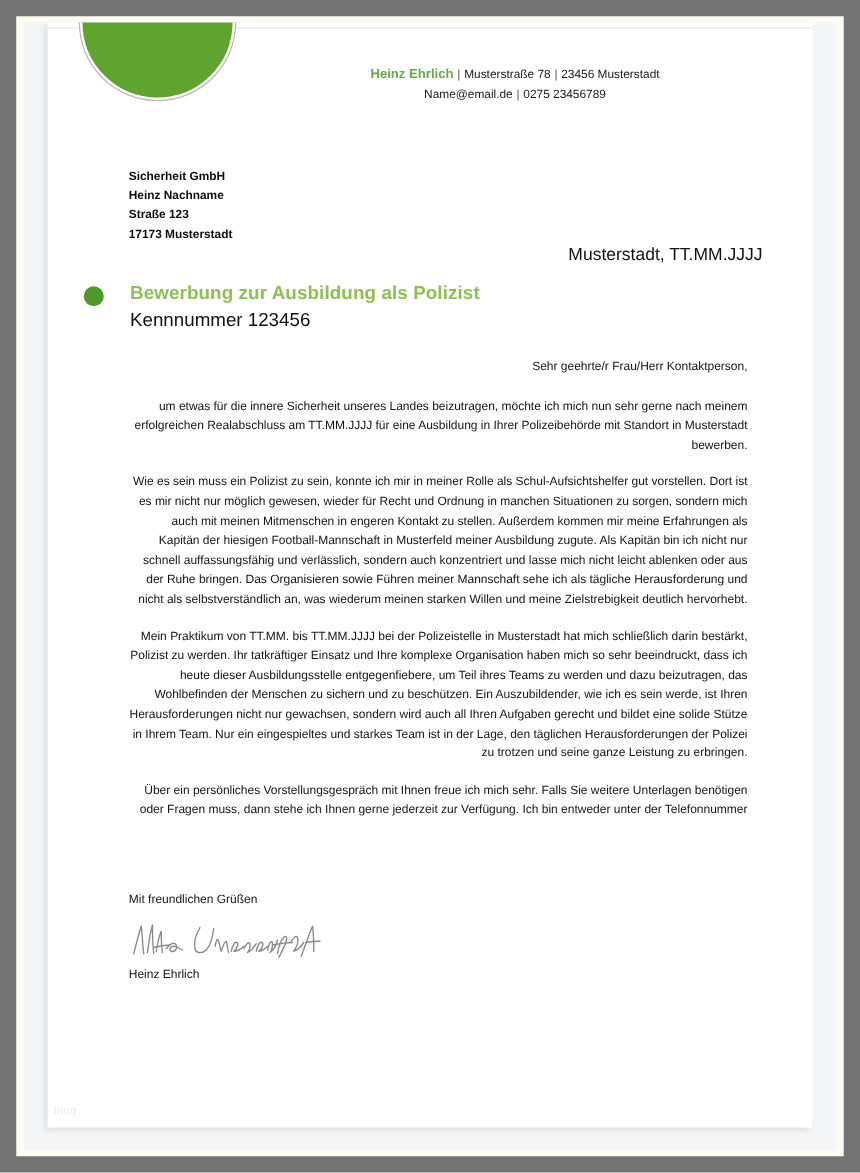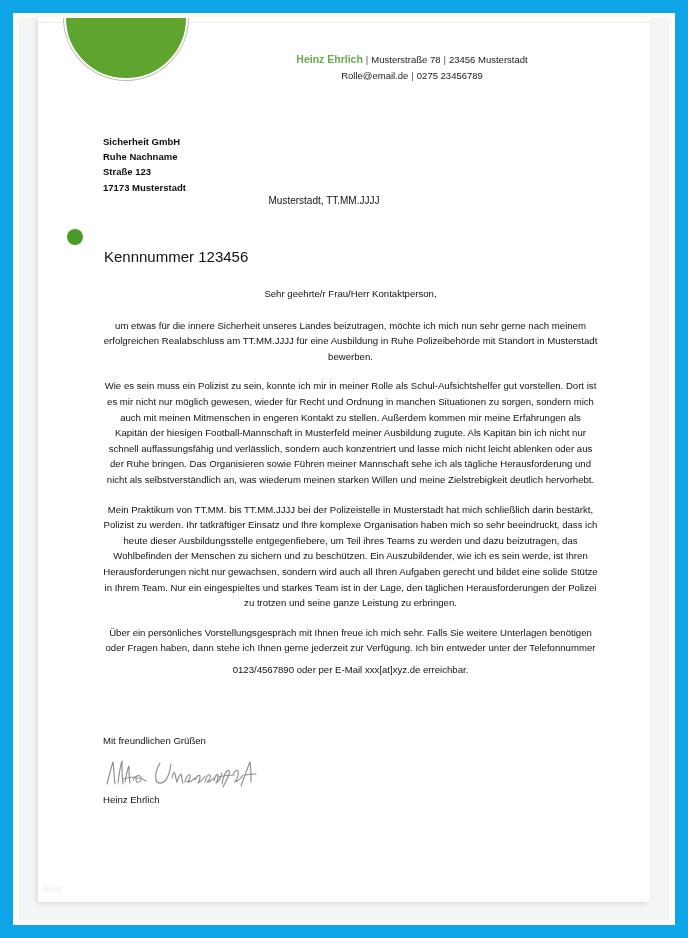--- a/index.html
+++ b/index.html
@@ -12,21 +12,21 @@
     overflow: hidden;
     font-family: "Liberation Sans", sans-serif;
     background: #ffffff;
   }
 
   
   #frame {
     position: absolute;
     left: 0; top: 0;
     width: 688px; height: 938px;
-    background: #0ea5e9;
+    background: #737373;
     box-sizing: border-box;
     text-decoration: underline;
   }
   #frame-inner {
     position: absolute;
     left: 13px; top: 13px;
     width: 662px; height: 912px;
     background: #fdfcf2;
     box-sizing: border-box;
   }
@@ -95,22 +95,22 @@
     left: 65px; top: 116px;
     font-size: 9.5px;
     color: #0d0d0d;
     font-weight: bold;
     line-height: 15.2px;
   }
   #place-date {
     position: absolute;
     left: 0; top: 177px;
     width: 572px;
-    text-align: center;
-    font-size: 10px;
+    text-align: right;
+    font-size: 14px;
     color: #111;
   }
 
   
   #subject-row {
     position: absolute;
     left: 29px; top: 208px;
     width: 560px;
     height: 40px;
   }
@@ -137,30 +137,30 @@
   }
 
   
   #body-text {
     position: absolute;
     left: 65px; top: 268px;
     width: 495px;
     font-size: 9.6px;
     color: #131313;
     line-height: 15.6px;
-    text-align: center;
+    text-align: right;
   }
   #body-text p { margin: 0 0 14px 0; }
   #body-text p.salutation { margin-bottom: 16px; }
   #body-text p.closing-line { margin-bottom: 6px; }
 
   
   #sign-block {
     position: absolute;
-    left: 65px; top: 717px;
+    left: 65px; top: 696px;
     width: 300px;
   }
   #sign-greeting {
     font-size: 9.6px;
     color: #131313;
   }
   #signature-img {
     margin: 12px 0 2px 2px;
     height: 30px;
     width: 152px;
@@ -190,46 +190,46 @@
 
     <div id="sheet-topline"></div>
 
     <div id="letterhead">
       <div class="logo-disc"></div>
       <div id="contact-block">
         <div>
           <span id="contact-name">Heinz Ehrlich</span><span class="sep">|</span><span>Musterstraße 78</span><span class="sep">|</span><span>23456 Musterstadt</span>
         </div>
         <div>
-          <span>Rolle@email.de</span><span class="sep">|</span><span>0275 23456789</span>
+          <span>Name@email.de</span><span class="sep">|</span><span>0275 23456789</span>
         </div>
       </div>
     </div>
 
     <div id="recipient">
       <div>Sicherheit GmbH</div>
-      <div>Ruhe Nachname</div>
+      <div>Heinz Nachname</div>
       <div>Straße 123</div>
       <div>17173 Musterstadt</div>
     </div>
 
     <div id="place-date">Musterstadt, TT.MM.JJJJ</div>
 
     <div id="subject-row">
       <div id="subject-bullet"></div>
+      <div id="subject-title">Bewerbung zur Ausbildung als Polizist</div>
       <div id="subject-ref">Kennnummer 123456</div>
     </div>
 
     <div id="body-text">
       <p class="salutation">Sehr geehrte/r Frau/Herr Kontaktperson,</p>
-      <p>um etwas für die innere Sicherheit unseres Landes beizutragen, möchte ich mich nun sehr gerne nach meinem erfolgreichen Realabschluss am TT.MM.JJJJ für eine Ausbildung in Ruhe Polizeibehörde mit Standort in Musterstadt bewerben.</p>
+      <p>um etwas für die innere Sicherheit unseres Landes beizutragen, möchte ich mich nun sehr gerne nach meinem erfolgreichen Realabschluss am TT.MM.JJJJ für eine Ausbildung in Ihrer Polizeibehörde mit Standort in Musterstadt bewerben.</p>
       <p>Wie es sein muss ein Polizist zu sein, konnte ich mir in meiner Rolle als Schul-Aufsichtshelfer gut vorstellen. Dort ist es mir nicht nur möglich gewesen, wieder für Recht und Ordnung in manchen Situationen zu sorgen, sondern mich auch mit meinen Mitmenschen in engeren Kontakt zu stellen. Außerdem kommen mir meine Erfahrungen als Kapitän der hiesigen Football-Mannschaft in Musterfeld meiner Ausbildung zugute. Als Kapitän bin ich nicht nur schnell auffassungsfähig und verlässlich, sondern auch konzentriert und lasse mich nicht leicht ablenken oder aus der Ruhe bringen. Das Organisieren sowie Führen meiner Mannschaft sehe ich als tägliche Herausforderung und nicht als selbstverständlich an, was wiederum meinen starken Willen und meine Zielstrebigkeit deutlich hervorhebt.</p>
       <p>Mein Praktikum von TT.MM. bis TT.MM.JJJJ bei der Polizeistelle in Musterstadt hat mich schließlich darin bestärkt, Polizist zu werden. Ihr tatkräftiger Einsatz und Ihre komplexe Organisation haben mich so sehr beeindruckt, dass ich heute dieser Ausbildungsstelle entgegenfiebere, um Teil ihres Teams zu werden und dazu beizutragen, das Wohlbefinden der Menschen zu sichern und zu beschützen. Ein Auszubildender, wie ich es sein werde, ist Ihren Herausforderungen nicht nur gewachsen, sondern wird auch all Ihren Aufgaben gerecht und bildet eine solide  Stütze in Ihrem Team. Nur ein eingespieltes und starkes Team ist in der Lage, den täglichen Herausforderungen der Polizei zu trotzen und seine ganze Leistung zu erbringen.</p>
-      <p class="closing-line">Über ein persönliches Vorstellungsgespräch mit Ihnen freue ich mich sehr. Falls Sie weitere Unterlagen benötigen oder Fragen haben, dann stehe ich Ihnen gerne jederzeit zur Verfügung. Ich bin entweder unter der Telefonnummer</p>
-      <p>0123/4567890 oder per E-Mail xxx[at]xyz.de erreichbar.</p>
+      <p class="closing-line">Über ein persönliches Vorstellungsgespräch mit Ihnen freue ich mich sehr. Falls Sie weitere Unterlagen benötigen oder Fragen muss, dann stehe ich Ihnen gerne jederzeit zur Verfügung. Ich bin entweder unter der Telefonnummer</p>
     </div>
 
     <div id="sign-block">
       <div id="sign-greeting">Mit freundlichen Grüßen</div>
       <svg id="signature-img" viewBox="0 0 152 30">
         <g fill="none" stroke="#8a8a8a" stroke-width="1.1" stroke-linecap="round" stroke-linejoin="round">
           <path d="M2 26 C4 18, 6 10, 8 4 C9 11, 9 19, 10 26"></path>
           <path d="M13 25 C14 17, 15 9, 17 3 C17 11, 17 19, 18 26"></path>
           <path d="M20 24 C21 18, 22 12, 24 8 C24 14, 24 20, 25 25"></path>
           <path d="M18 21 C22 20, 27 19, 31 19"></path>

